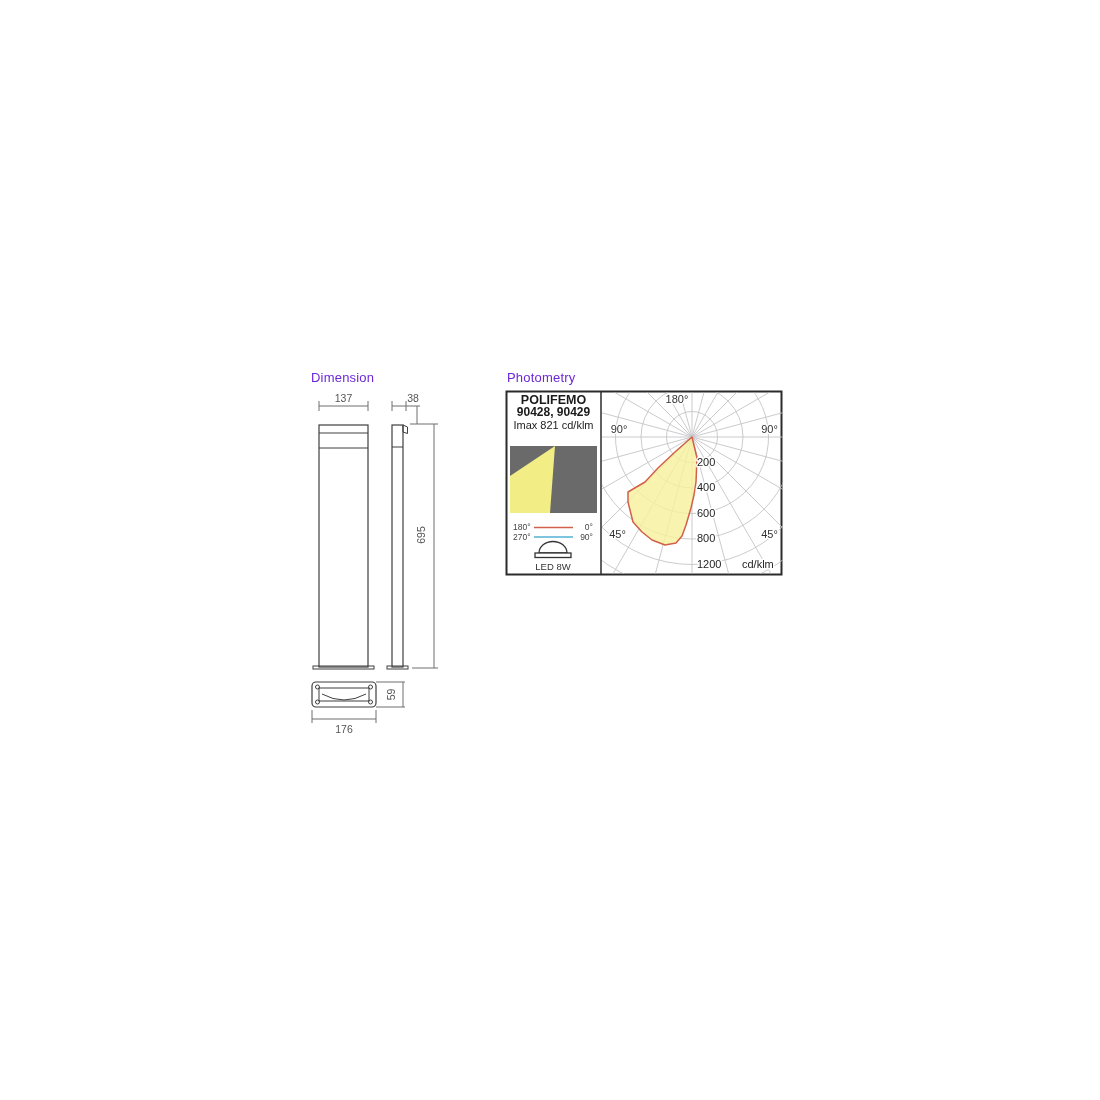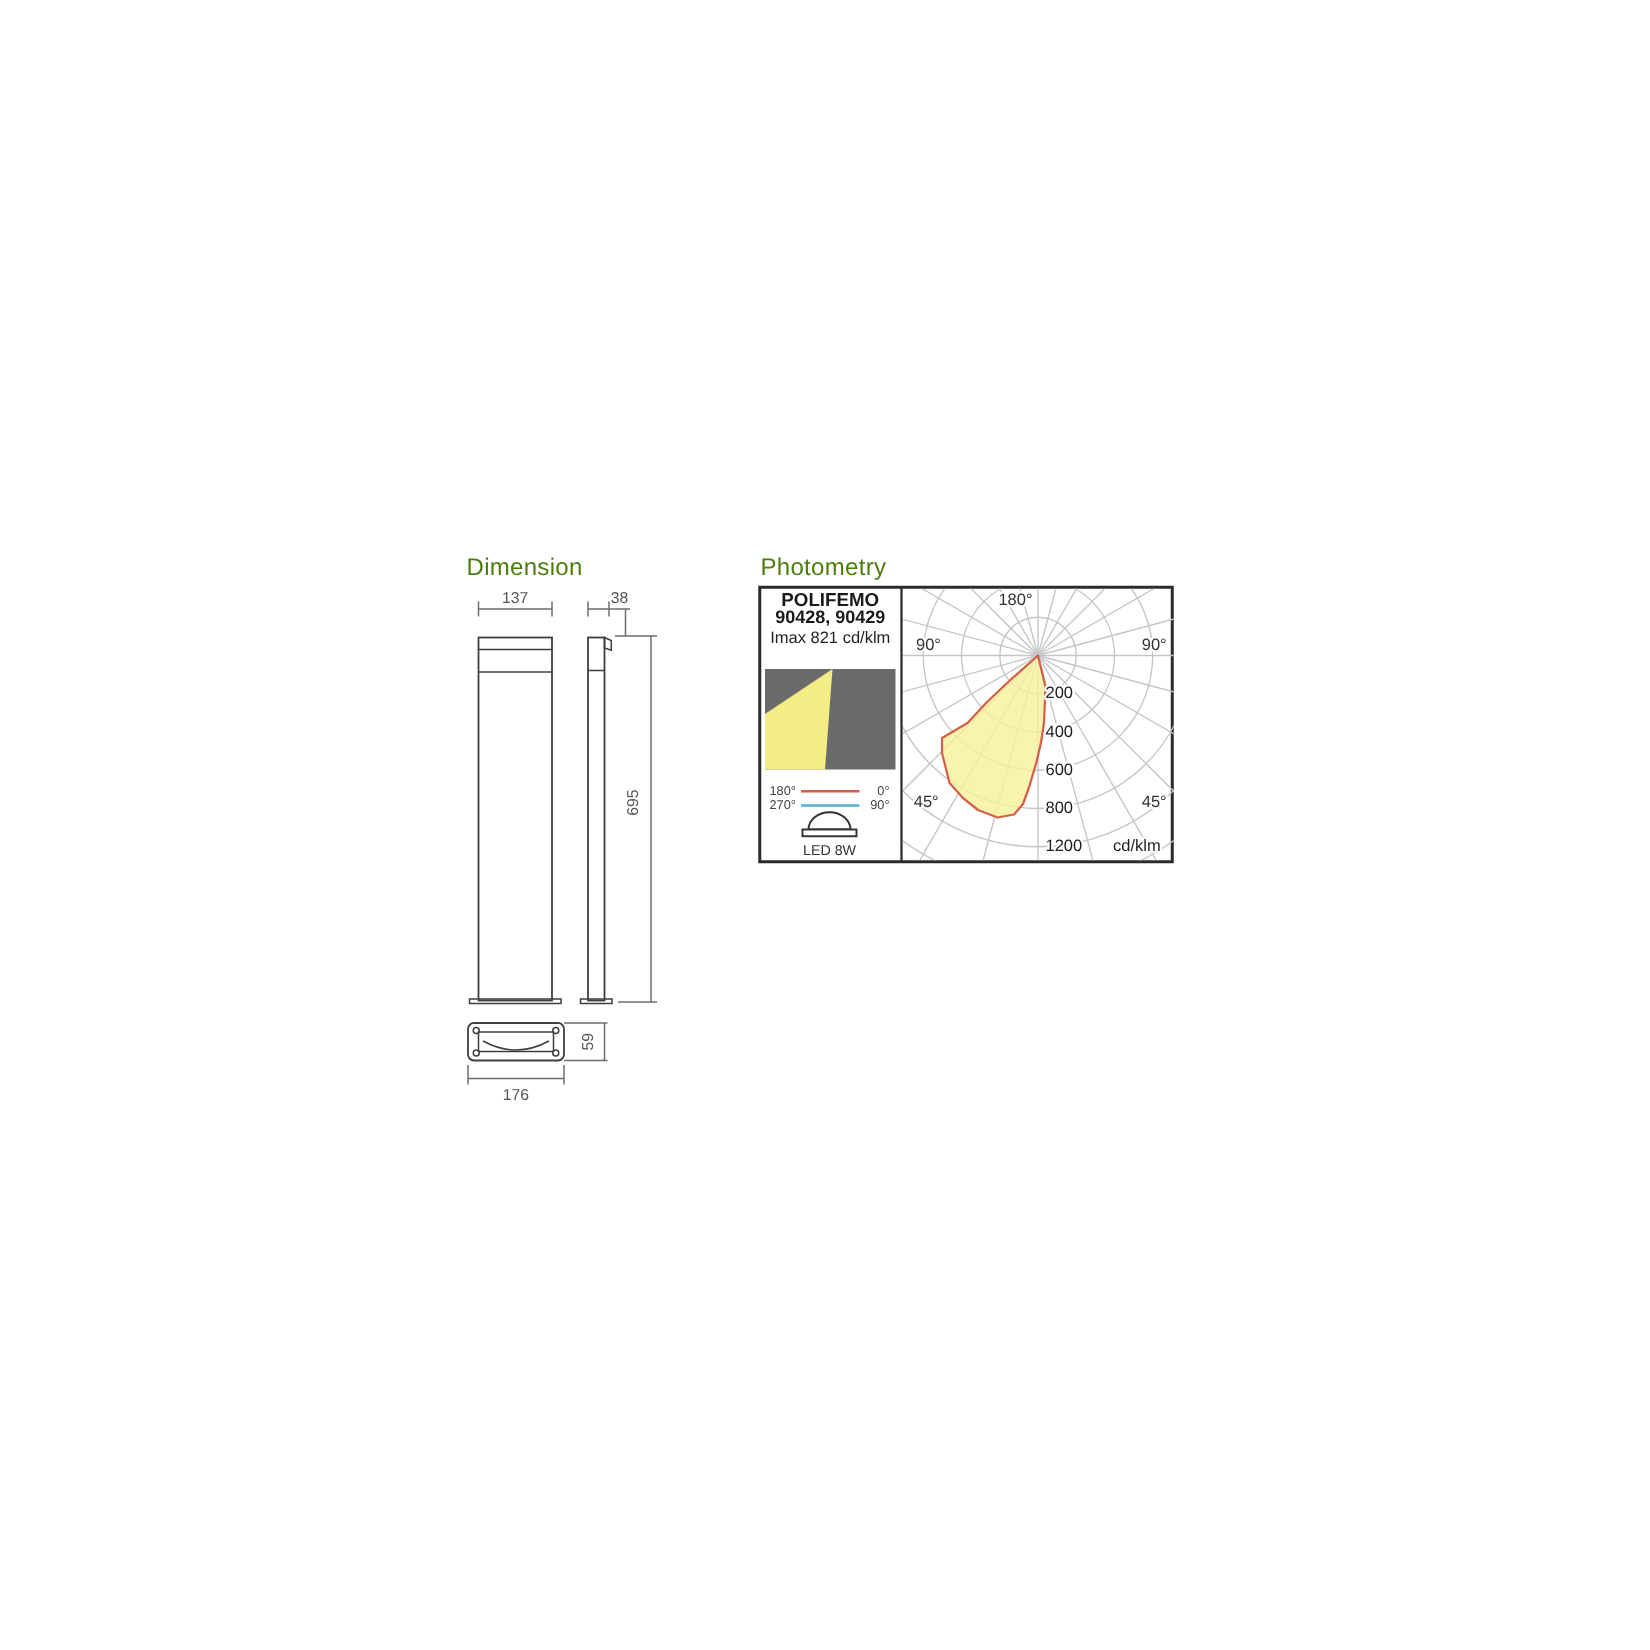--- a/index.html
+++ b/index.html
@@ -1,17 +1,17 @@
 <!DOCTYPE html>
 <html><head>
 <meta charset="utf-8">
 <style>
   html,body{margin:0;padding:0;background:#ffffff;}
   body{width:1100px;height:1100px;position:relative;font-family:"Liberation Sans",sans-serif;overflow:hidden;}
-  .section-title{position:absolute;font-size:16px;color:#4d7c0f;letter-spacing:.2px;}
+  .section-title{position:absolute;font-size:13px;color:#6d28d9;letter-spacing:.2px;}
   #dim-title{left:311px;top:370px;}
   #phot-title{left:507px;top:370px;}
   svg{position:absolute;}
   #dim-svg{left:295px;top:385px;}
   #phot-svg{left:505px;top:390px;}
   svg text{font-family:"Liberation Sans",sans-serif;}
   .draw{stroke:#3f3f3f;stroke-width:1.2;fill:none;}
   .thin{stroke:#3f3f3f;stroke-width:1;fill:none;}
   .dimline{stroke:#6e6e6e;stroke-width:1;fill:none;}
   .dimtxt{font-size:10.5px;fill:#555;}

